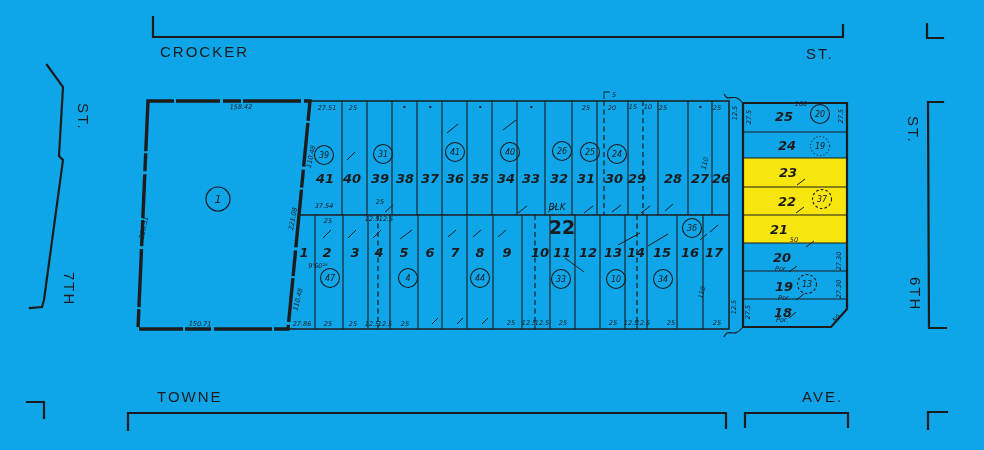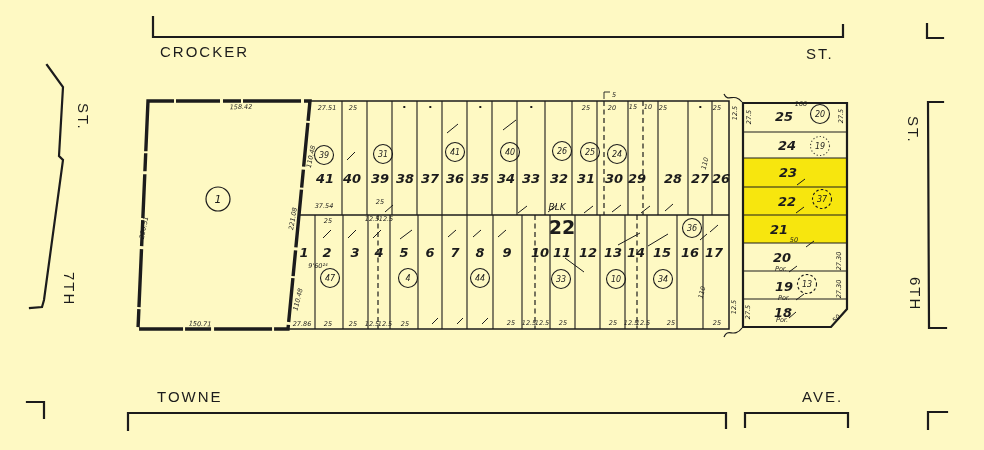--- a/index.html
+++ b/index.html
@@ -1,16 +1,16 @@
 <!DOCTYPE html>
 <html><head>
 <meta charset="utf-8">
 <style>
   html,body{margin:0;padding:0;background:#fff;}
-  #stage{position:relative;width:984px;height:450px;background:#fef9c3;overflow:hidden;}
+  #stage{position:relative;width:984px;height:450px;background:#0ea5e9;overflow:hidden;}
   svg{display:block;}
   text{fill:#1c1c1c;}
   .street{font:400 15px "Liberation Sans",sans-serif;letter-spacing:2px;}
   .lotnum{font:italic 600 13px "DejaVu Sans",sans-serif;}
   .cnum{font:italic 400 8px "DejaVu Sans",sans-serif;}
   .dim{font:italic 400 6.5px "DejaVu Sans",sans-serif;}
   .blk{font:italic 400 9px "DejaVu Sans",sans-serif;}
   .blknum{font:600 19px "DejaVu Sans",sans-serif;}
   .pnum{font:italic 400 11px "DejaVu Sans",sans-serif;}
 </style>

